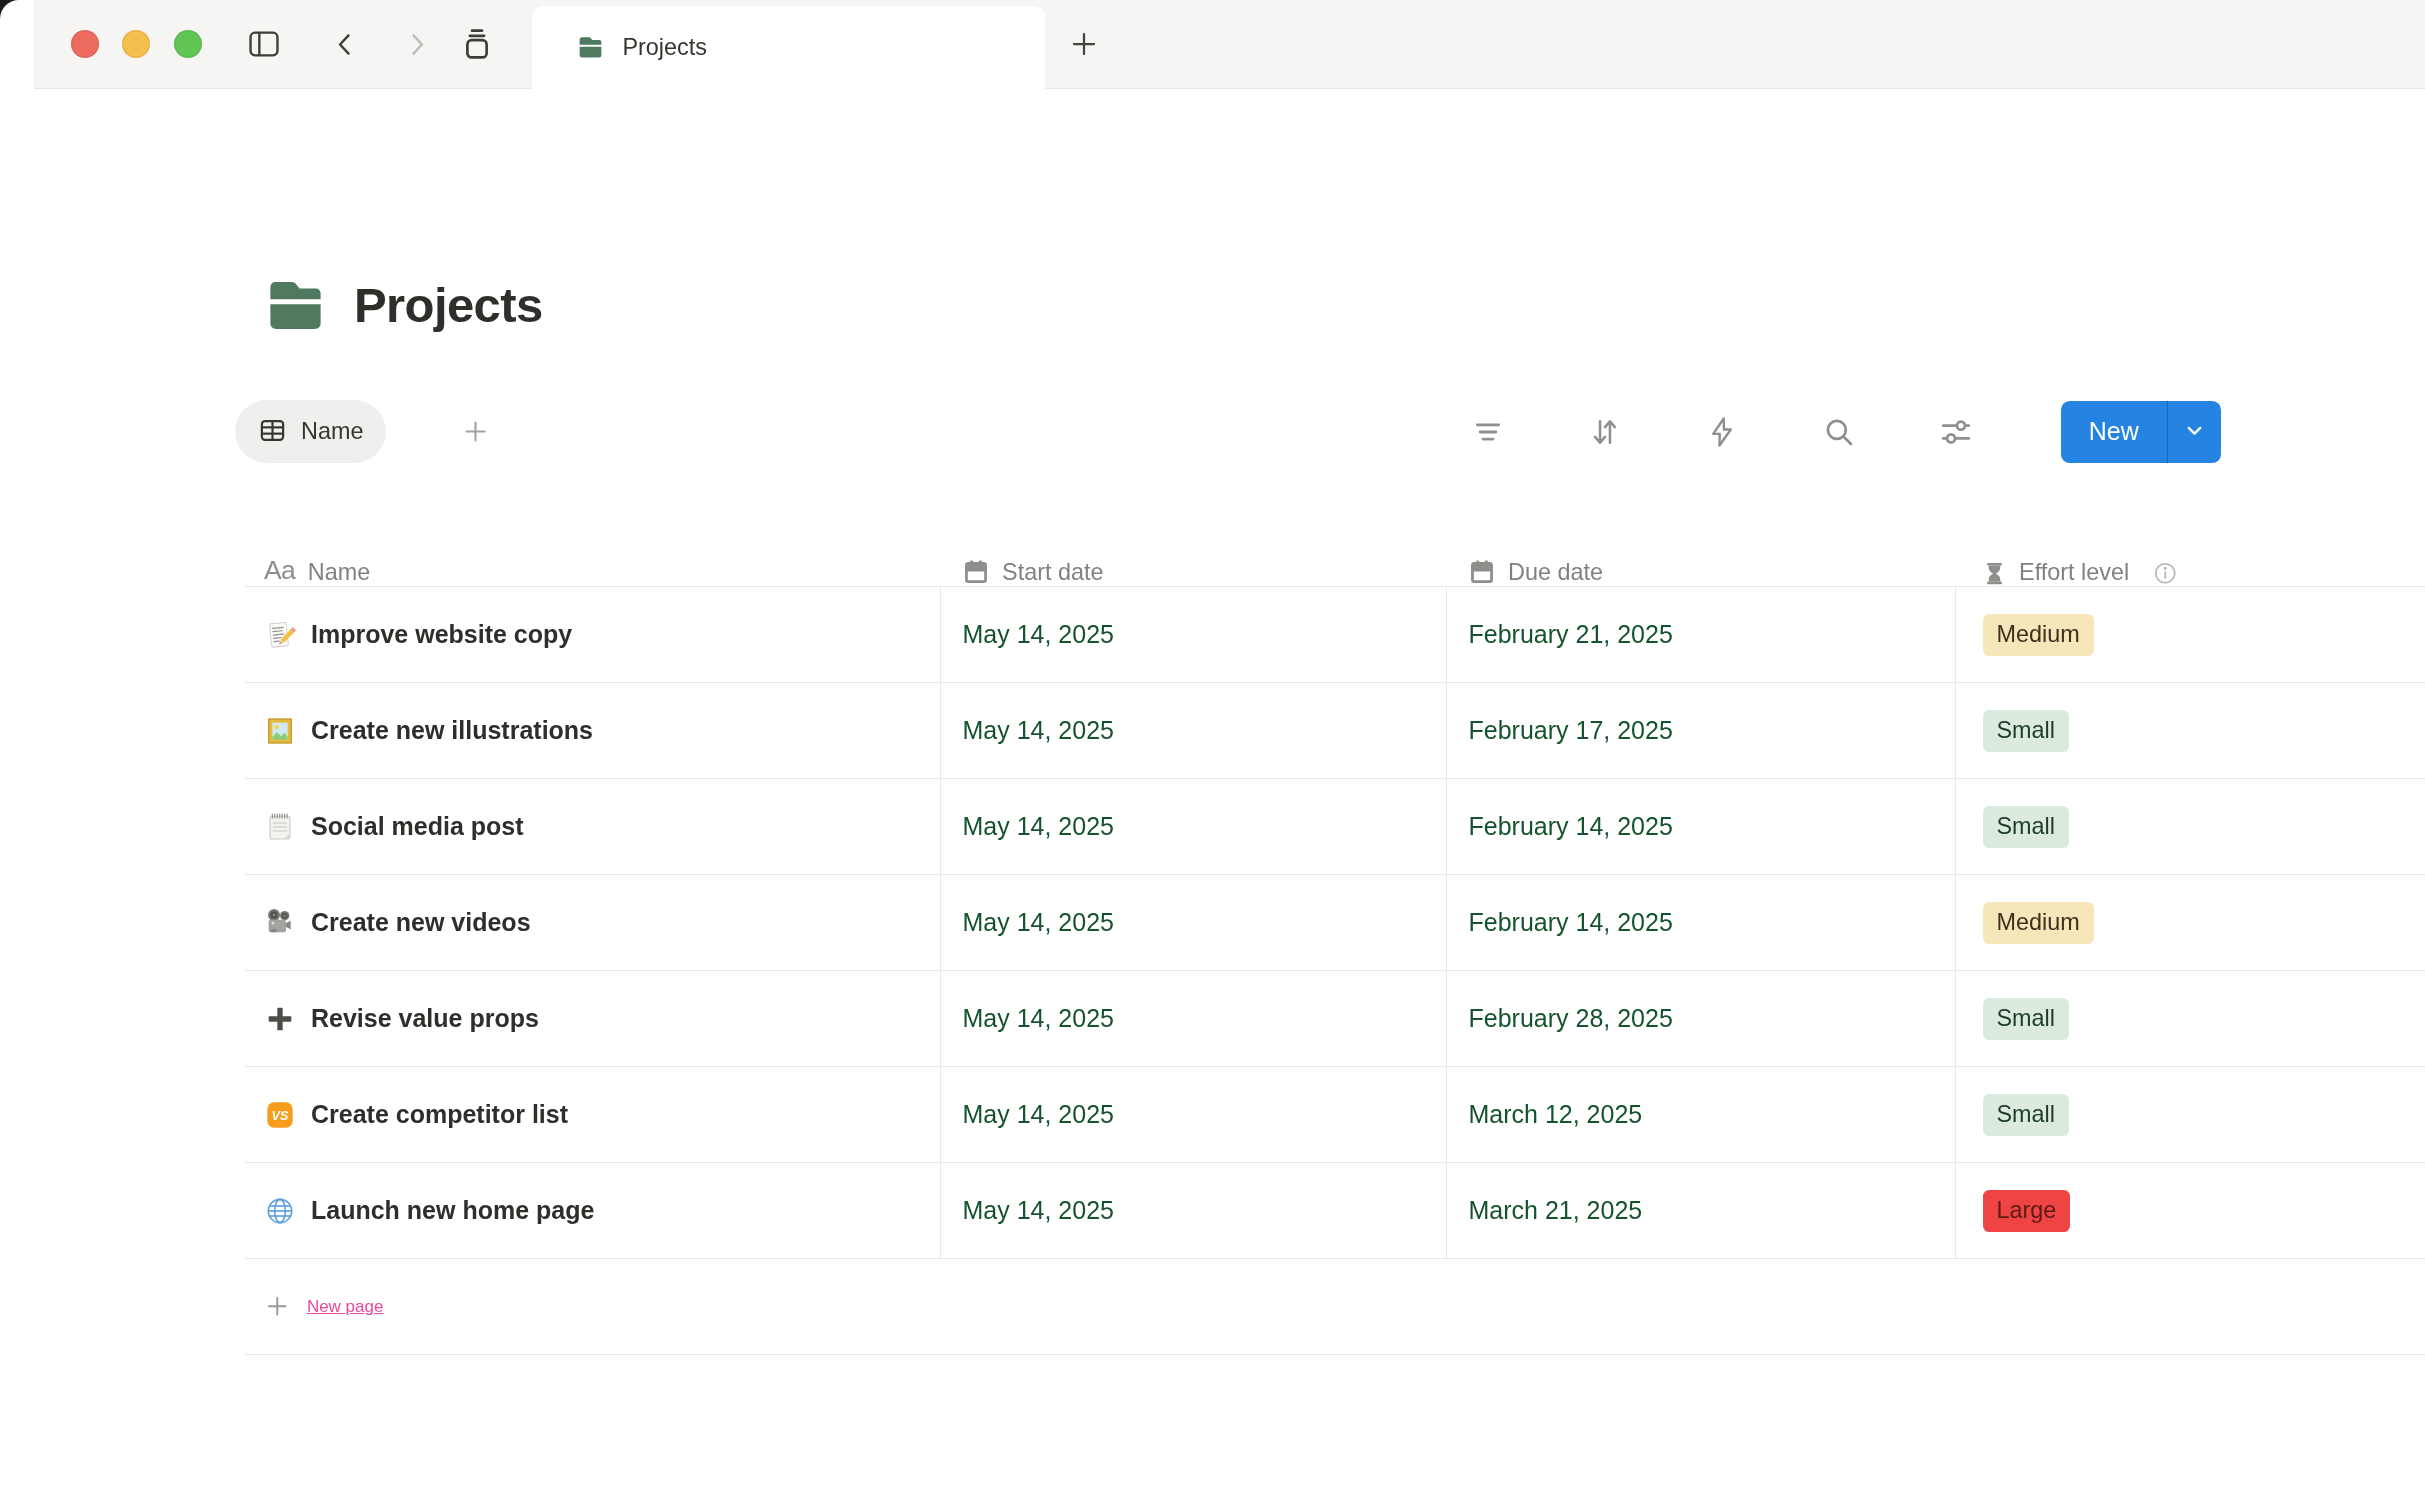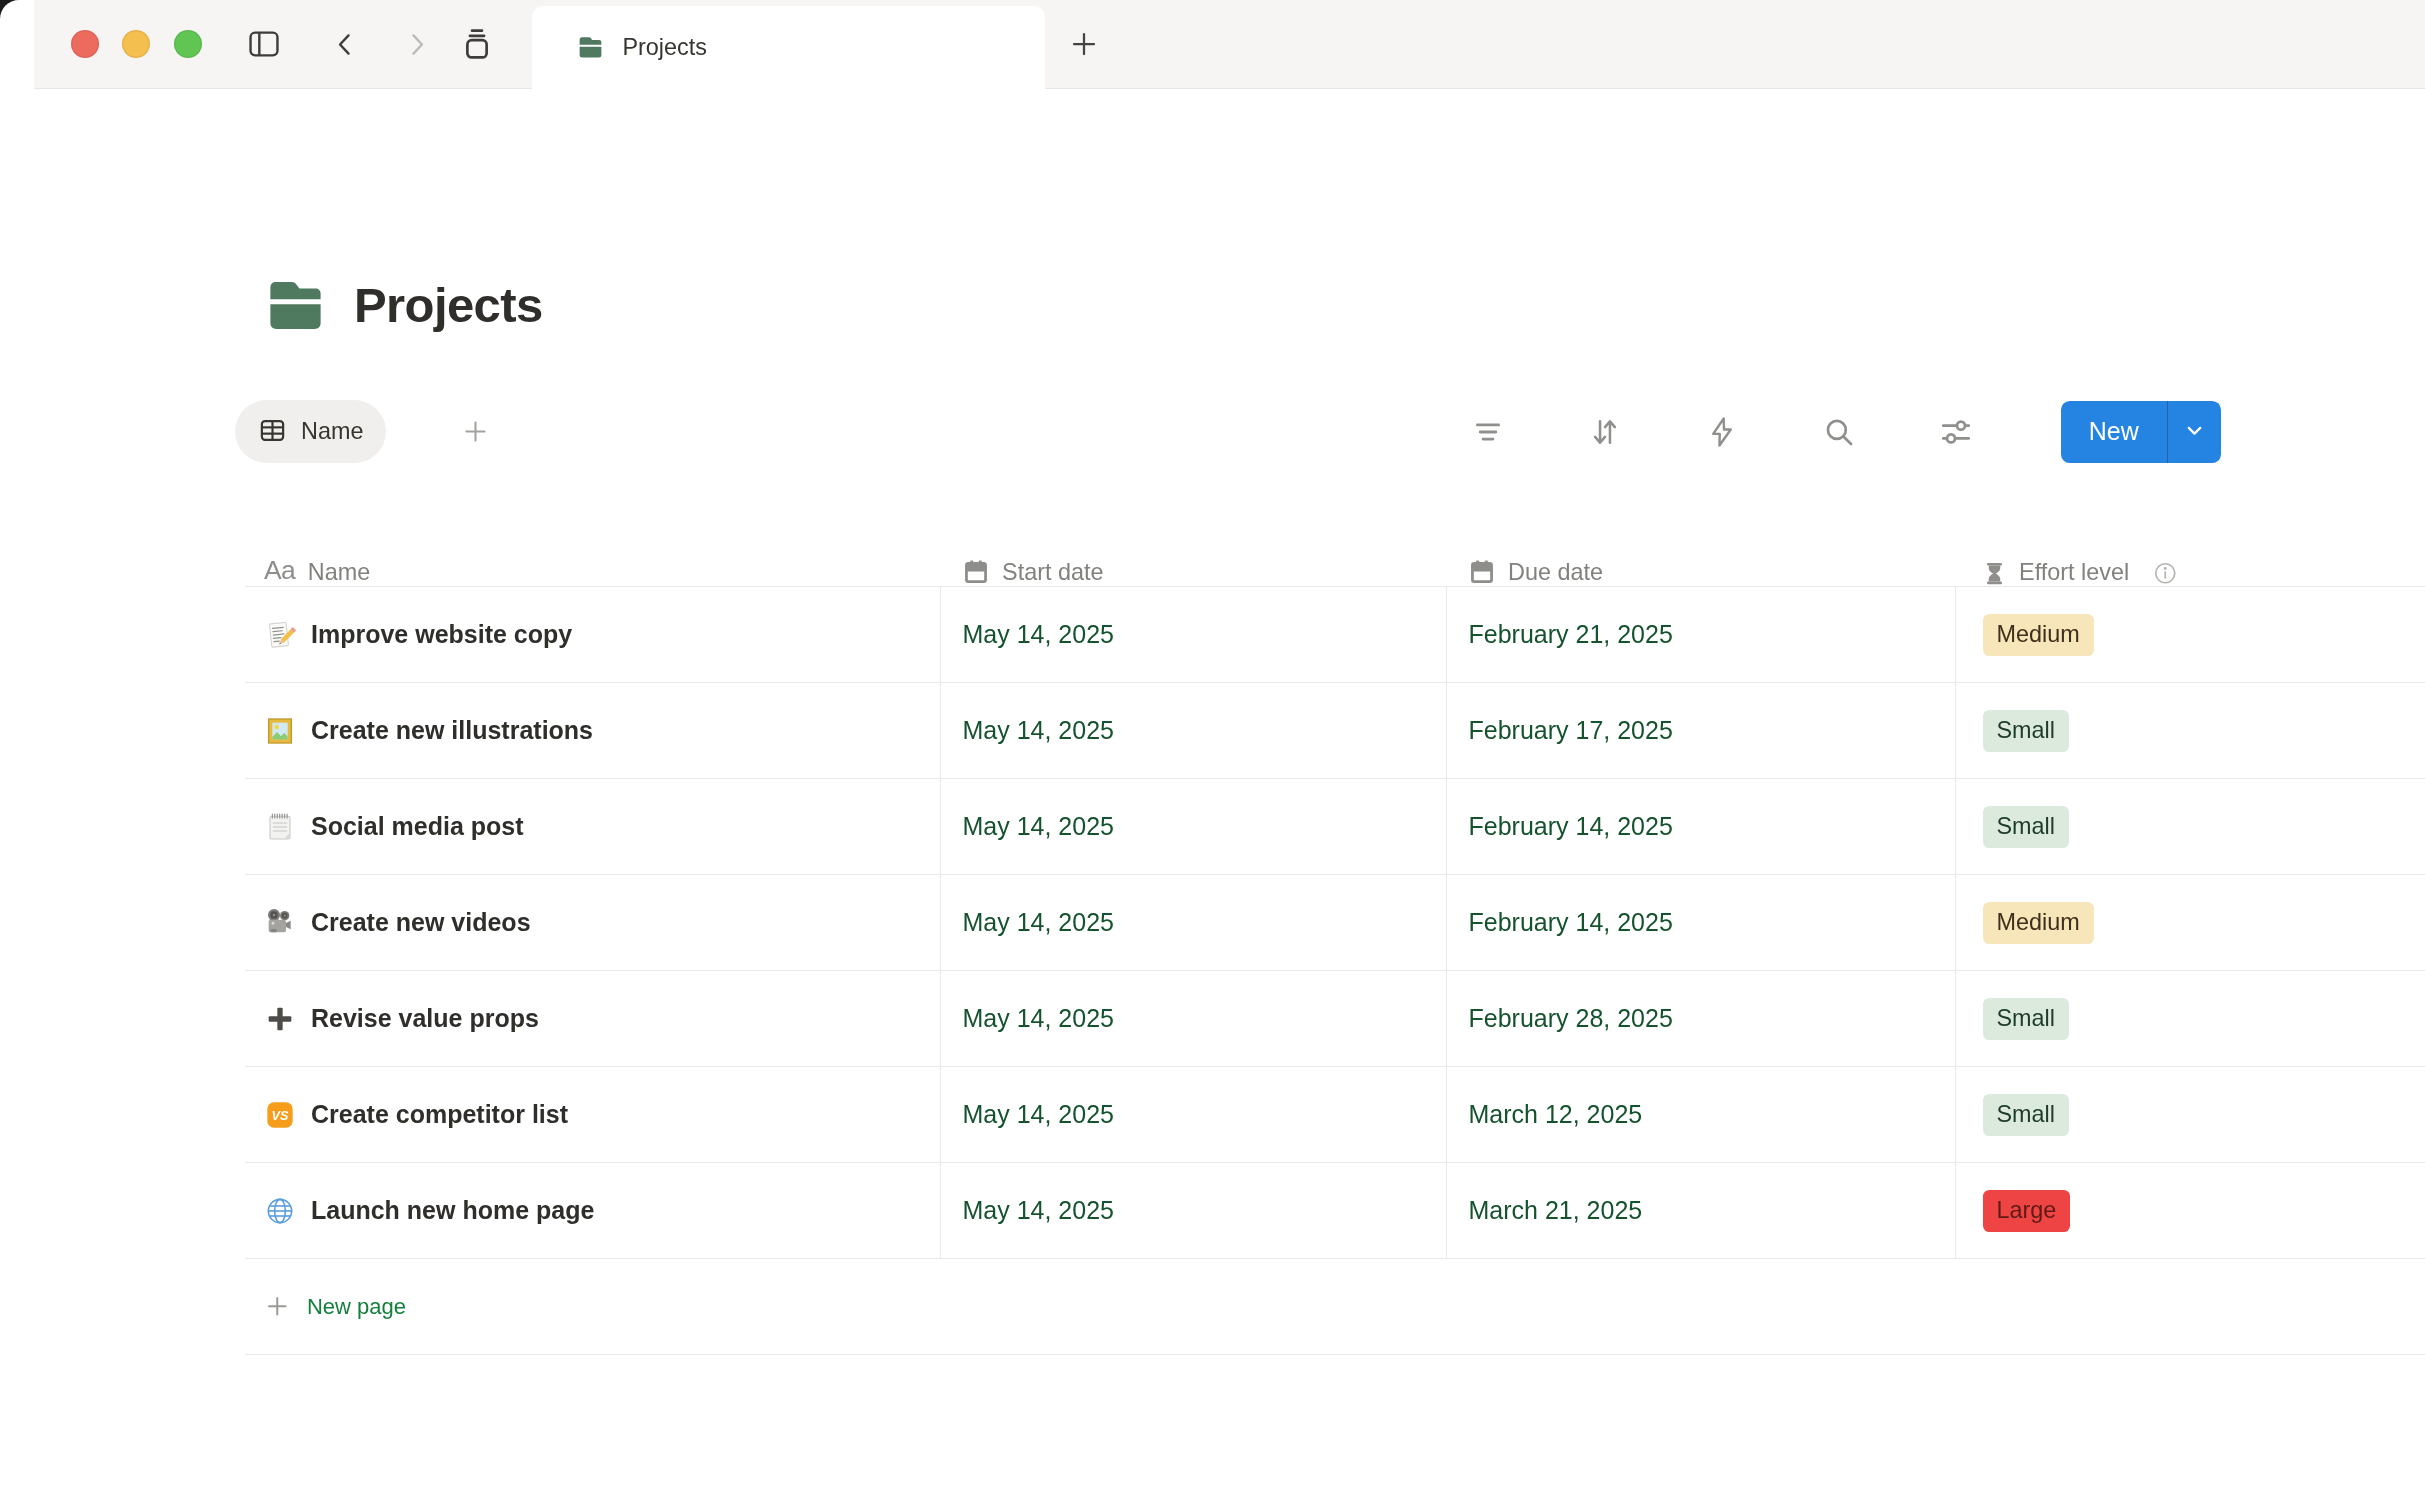--- a/index.html
+++ b/index.html
@@ -68,21 +68,21 @@
   .tr{height:95px;border-bottom:1.3px solid #ebe9e6;}
   .td{display:flex;align-items:center;box-sizing:border-box;min-width:0;}
   .td-name{padding-left:19px;gap:15px;font-size:25px;font-weight:600;color:#2f2e2b;}
   .td-date{padding-left:21.5px;border-left:1.3px solid #ebe9e6;font-size:25px;color:#14532d;}
   .td-effort{padding-left:26.5px;border-left:1.3px solid #ebe9e6;}
   .badge{height:42px;display:inline-flex;align-items:center;padding:0 14px;border-radius:6.3px;font-size:23.4px;}
   .badge-yellow{background:#f6e6ba;color:#402f1a;}
   .badge-green{background:#dceadd;color:#1d3a2a;}
   .badge-red{background:#ef4444;color:#5e1a15;}
   .newpage{height:95px;border-bottom:1.3px solid #ebe9e6;display:flex;align-items:center;padding-left:19px;gap:16.4px;cursor:default;}
-  .newpage-label{font-size:22px;color:#15803d;}
+  .newpage-label{font-size:17px;color:#ec4899;text-decoration:underline;}
   .newpage .plus{color:#9b9995;display:flex;align-items:center;}
   .row-emoji{width:32px;height:32px;display:flex;align-items:flex-start;justify-content:center;flex:0 0 32px;}
   .row-emoji svg{display:block;}
 </style>
 </head>
 <body>
 
 <div class="window">
 
   <div class="tabbar">

